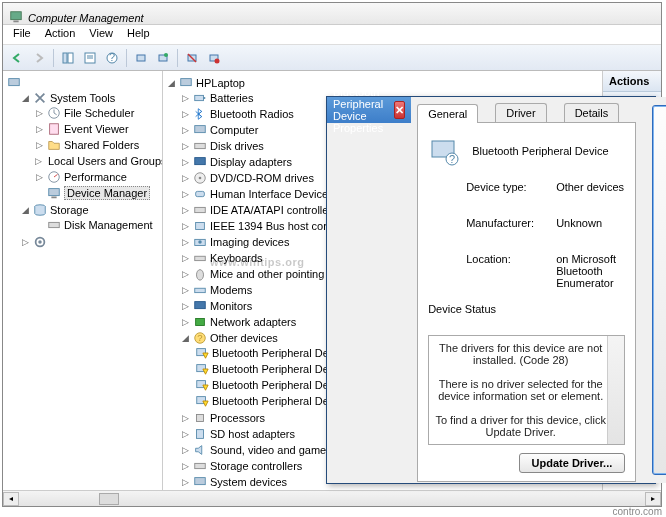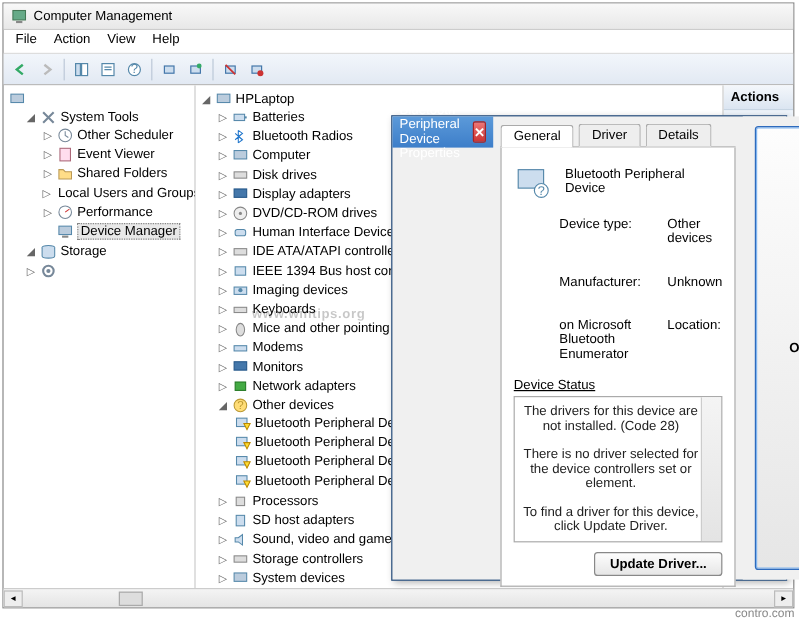--- a/index.html
+++ b/index.html
@@ -1,18 +1,18 @@
 <!DOCTYPE html>
 <html><head>
 <meta charset="utf-8">
 <style>
 * { box-sizing: border-box; margin: 0; padding: 0; font-family: "Segoe UI", Tahoma, sans-serif; font-size: 11px; }
 body { background: #fff; width: 666px; height: 517px; overflow: hidden; position: relative; }
 .window { width: 660px; height: 505px; border: 1px solid #888; background: #fff; position: absolute; top: 2px; left: 2px; display: flex; flex-direction: column; }
-.titlebar { height: 22px; background: linear-gradient(#f8f8f8,#e8e8e8); display: flex; align-items: center; padding: 0 6px; border-bottom: 1px solid #ccc; }
+.titlebar { height: 22px; background: linear-gradient(#f8f8f8,#e8e8e8); display: flex; align-items: flex-end; padding: 0 6px; border-bottom: 1px solid #ccc; font-style: italic; }
 .titlebar .ticon { width: 14px; height: 14px; margin-right: 5px; }
 .menubar { height: 20px; display: flex; align-items: flex-start; padding: 0 4px; gap: 2px; border-bottom: 1px solid #ddd; }
 .menubar span { padding: 2px 6px; cursor: default; }
 .toolbar { height: 26px; background: linear-gradient(#f2f6fb,#e2e9f3); border-bottom: 1px solid #bbb; display: flex; align-items: center; padding: 0 4px; gap: 2px; }
 .tb-btn { width: 20px; height: 20px; display: inline-flex; align-items: center; justify-content: center; border: 1px solid transparent; border-radius: 2px; cursor: pointer; }
 .tb-sep { width: 1px; height: 18px; background: #bcc8d8; margin: 0 2px; }
 .content { flex: 1; display: flex; overflow: hidden; }
 .left-pane { width: 160px; border-right: 1px solid #ccc; overflow: auto; padding: 4px 2px; }
 .mid-pane { flex: 1; border-right: 1px solid #ccc; overflow: auto; padding: 4px 2px; position: relative; }
 .right-pane { width: 58px; display: flex; flex-direction: column; }
@@ -30,27 +30,27 @@
 .sb-thumb { width: 20px; height: 12px; background: #ddd; border: 1px solid #aaa; margin-left: 80px; }
 .watermark { position: absolute; top: 256px; left: 210px; color: rgba(0,0,0,0.22); font-size: 11px; font-weight: 700; pointer-events: none; letter-spacing: .5px; z-index: 50; }
 
 
 .dialog { position: absolute; left: 326px; top: 96px; width: 330px; height: 388px; background: #f0f0f0; border: 1px solid #254b7a; box-shadow: 2px 2px 6px rgba(0,0,0,0.3); display: flex; z-index: 40; }
 .dlg-title { height: 26px; background: linear-gradient(#5c9ad9,#3d7ec9); color: #fff; display: flex; align-items: center; padding: 0 6px; font-size: 12px; }
 .dlg-title .spacer { flex: 1; }
 .dlg-close { width: 22px; height: 18px; background: linear-gradient(#e77,#c33); border: 1px solid #a22; border-radius: 2px; color: #fff; display: flex; align-items: center; justify-content: center; font-weight: bold; cursor: pointer; }
 .dlg-body { flex: 1; padding: 6px; display: flex; flex-direction: column; }
 .tabs { display: flex; border-bottom: 1px solid #aaa; }
-.tab { padding: 3px 10px; border: 1px solid #aaa; border-bottom: none; background: #eee; margin-right: 4px; border-radius: 3px 3px 0 0; cursor: pointer; }
+.tab { padding: 3px 10px; border: 1px solid #aaa; border-bottom: none; background: #eee; margin-right: 17px; border-radius: 3px 3px 0 0; cursor: pointer; }
 .tab.active { background: #fff; position: relative; top: 1px; }
 .tab-content { flex: 1; background: #fff; border: 1px solid #aaa; border-top: none; padding: 12px 10px 8px 10px; display: flex; flex-direction: column; }
 .dev-head { display: flex; align-items: center; gap: 12px; margin-bottom: 14px; }
 .dev-icon { width: 32px; height: 32px; }
 .props { display: grid; grid-template-columns: 90px 1fr; row-gap: 24px; margin-bottom: 14px; margin-left: 38px; }
-.status-label { margin-bottom: 3px; text-decoration: underline; }
+.status-label { margin-bottom: 20px; }
 .status-box { flex: 1; border: 1px solid #aaa; padding: 6px 18px 6px 6px; font-size: 11px; color: #222; overflow: auto; min-height: 90px; position: relative; text-align: center; }
 .status-box::after { content: ""; position: absolute; right: 0; top: 0; bottom: 0; width: 16px; background: linear-gradient(#f4f4f4,#e4e4e4); border-left: 1px solid #ccc; }
 .btn-row { display: flex; justify-content: flex-end; padding-top: 8px; }
 .btn { min-width: 74px; padding: 3px 12px; border: 1px solid #888; background: linear-gradient(#fdfdfd,#e6e6e6); border-radius: 3px; cursor: pointer; font-weight: bold; }
 .btn.primary { border-color: #2e6bbd; box-shadow: 0 0 0 1px #7fb4ef inset; text-align: center; }
 .dlg-footer { padding: 8px 10px; display: flex; justify-content: flex-end; gap: 8px; background: #f0f0f0; }
 .credit { position: absolute; bottom: 0; right: 4px; font-size: 10px; color: #888; }
 </style>
 </head>
 <body>
@@ -146,21 +146,21 @@
                   <span class="lbl">System Tools</span>
                 </div>
               <ul>
                 <li>
                     <div class="row">
                       <span class="tw">▷</span>
                       <svg class="icon" viewBox="0 0 16 16">
                         <circle cx="8" cy="8" r="6" fill="#fff" stroke="#789"></circle>
                         <path d="M8 4 L8 8 L11 10" stroke="#789" fill="none"></path>
                       </svg>
-                      <span class="lbl">Other Scheduler</span>
+                      <span class="lbl">File Scheduler</span>
                     </div>
                   </li>
                 <li>
                     <div class="row">
                       <span class="tw">▷</span>
                       <svg class="icon" viewBox="0 0 16 16">
                         <rect x="3" y="2" width="10" height="12" fill="#fde" stroke="#a67"></rect>
                       </svg>
                       <span class="lbl">Event Viewer</span>
                     </div>
@@ -208,20 +208,31 @@
             </li>
             <li>
                 <div class="row">
                   <span class="tw">◢</span>
                   <svg class="icon" viewBox="0 0 16 16">
                     <ellipse cx="8" cy="4" rx="6" ry="2" fill="#cde" stroke="#58a"></ellipse>
                     <path d="M2 4 L2 12 A6 2 0 0 0 14 12 L14 4" fill="#cde" stroke="#58a"></path>
                   </svg>
                   <span class="lbl">Storage</span>
                 </div>
+              <ul>
+                <li>
+                    <div class="row">
+                      <span class="tw"></span>
+                      <svg class="icon" viewBox="0 0 16 16">
+                        <rect x="2" y="5" width="12" height="6" fill="#ddd" stroke="#888"></rect>
+                      </svg>
+                      <span class="lbl">Disk Management</span>
+                    </div>
+                  </li>
+              </ul>
             </li>
             <li>
                 <div class="row">
                   <span class="tw">▷</span>
                   <svg class="icon" viewBox="0 0 16 16">
                     <circle cx="8" cy="8" r="5" fill="none" stroke="#789" stroke-width="2"></circle>
                     <circle cx="8" cy="8" r="2" fill="#789"></circle>
                   </svg>
                 </div>
               </li>
@@ -512,27 +523,27 @@
             <circle cx="24" cy="24" r="6" fill="#fff" stroke="#58a"></circle>
             <text x="24" y="28" text-anchor="middle" font-size="9" fill="#58a">?</text>
           </svg>
         <span>Bluetooth Peripheral Device</span>
       </div>
       <div class="props">
         <span>Device type:</span>
         <span>Other devices</span>
         <span>Manufacturer:</span>
         <span>Unknown</span>
+        <span>Location:</span>
         <span>on Microsoft Bluetooth Enumerator</span>
-        <span>Location:</span>
       </div>
       <div class="status-label">Device Status</div>
       <div class="status-box">
         <div>The drivers for this device are not installed. (Code 28)</div><br>
-        <div>There is no driver selected for the device controllers set or element.</div><br>
+        <div>There is no driver selected for the device information set or element.</div><br>
         <div>To find a driver for this device, click Update Driver.</div>
       </div>
       <div class="btn-row">
         <button class="btn">Update Driver...</button>
       </div>
     </div>
   </div>
   <div class="dlg-footer">
     <button class="btn primary">OK</button>
     <button class="btn">Cancel</button>

